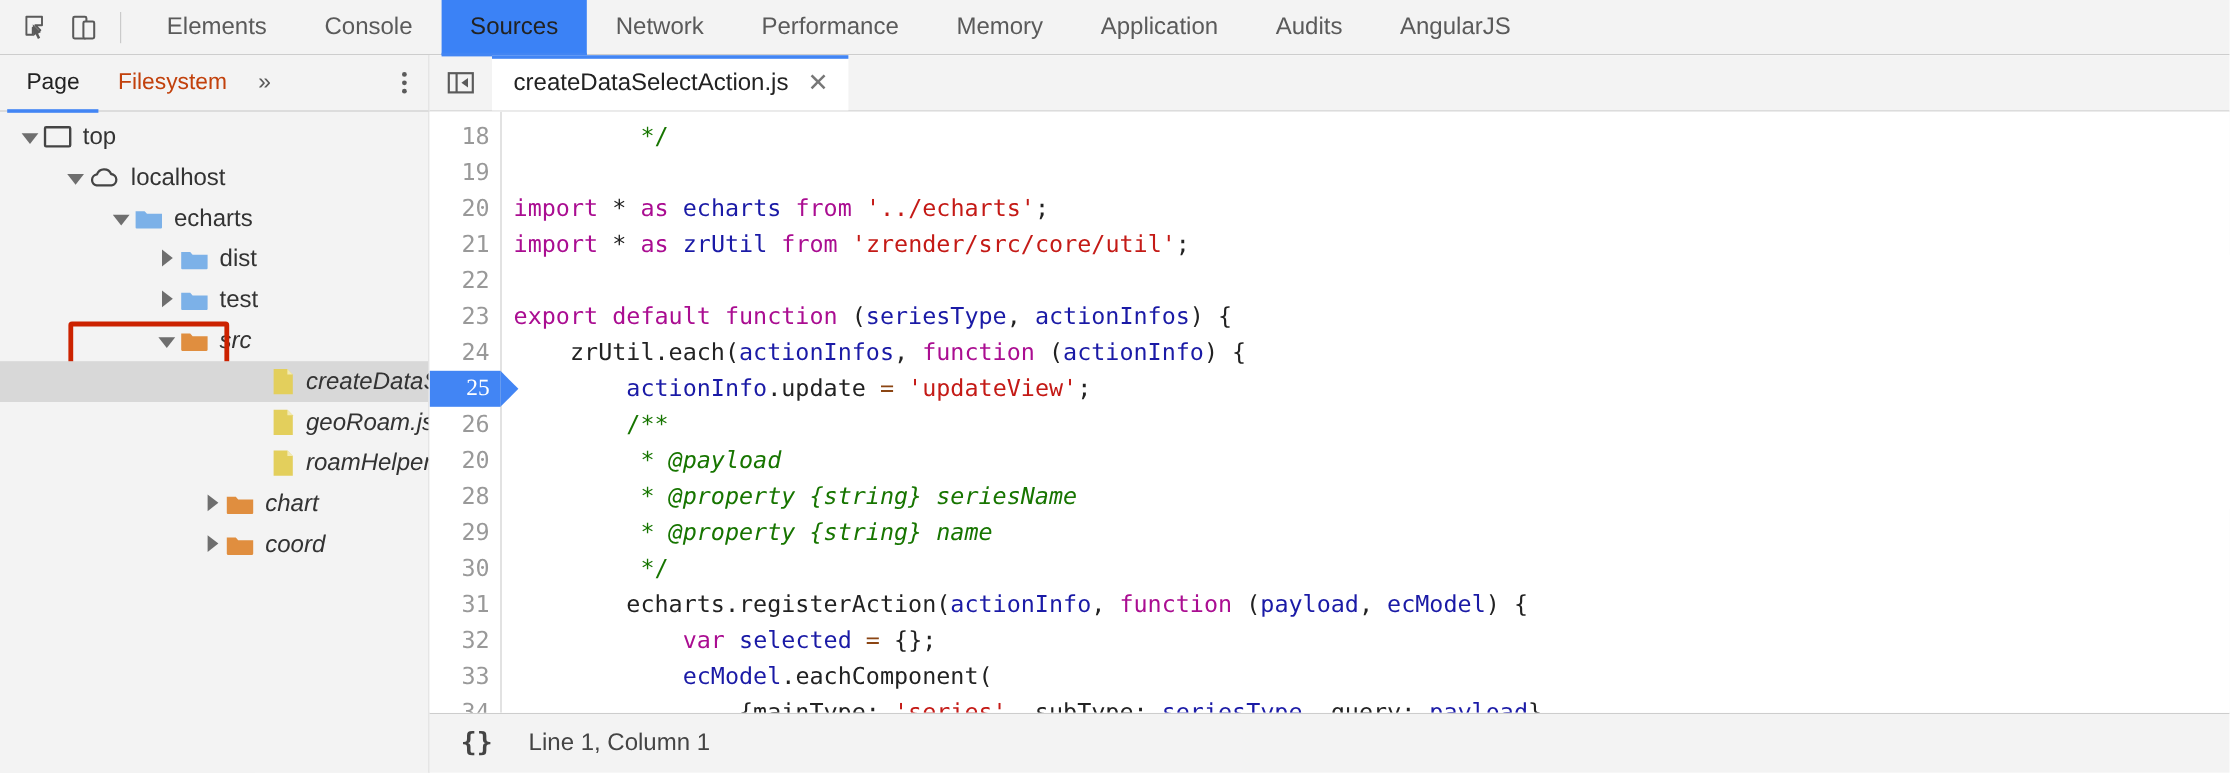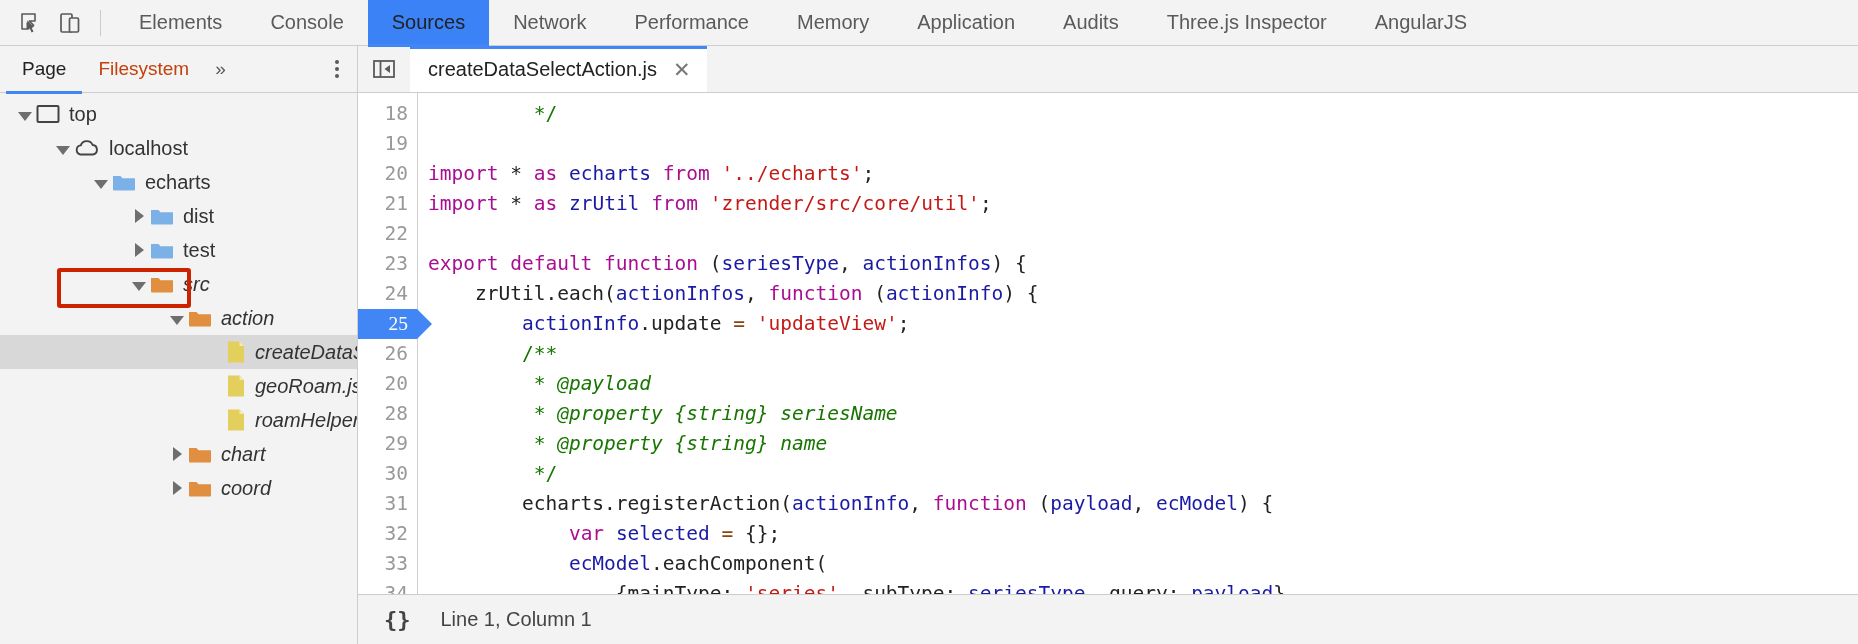--- a/index.html
+++ b/index.html
@@ -295,23 +295,20 @@
         <div class="panel-tab">
           <span>Memory</span>
         </div>
         <div class="panel-tab">
           <span>Application</span>
         </div>
         <div class="panel-tab">
           <span>Audits</span>
         </div>
         <div class="panel-tab">
-          <span>Three.js Inspector</span>
-        </div>
-        <div class="panel-tab">
           <span>AngularJS</span>
         </div>
       </div>
   </div>
 
   <div class="body-row">
 
     <div class="sidebar">
       <div class="nav-tabs">
         <div class="nav-tab selected">
@@ -374,29 +371,20 @@
             <span class="lbl">test</span>
           </div>
           <div class="tree-row boxed" style="padding-left: 128px;">
             <span class="tw"><span class="tri tri-down"></span></span>
             <span class="ico">
               <svg width="24" height="20" viewBox="0 0 24 20">
                 <path d="M1 4 h7.5 l2 2.2 h12.5 v11.3 a0.9 0.9 0 0 1 -0.9 0.9 h-20.2 a0.9 0.9 0 0 1 -0.9 -0.9 z" fill="#e08e3f"></path>
               </svg>
             </span>
             <span class="lbl italic">src</span>
-          </div>
-          <div class="tree-row" style="padding-left: 166px;">
-            <span class="tw"><span class="tri tri-down"></span></span>
-            <span class="ico">
-              <svg width="24" height="20" viewBox="0 0 24 20">
-                <path d="M1 4 h7.5 l2 2.2 h12.5 v11.3 a0.9 0.9 0 0 1 -0.9 0.9 h-20.2 a0.9 0.9 0 0 1 -0.9 -0.9 z" fill="#e08e3f"></path>
-              </svg>
-            </span>
-            <span class="lbl italic">action</span>
           </div>
           <div class="tree-row selected" style="padding-left: 204px;">
             <span class="tw"></span>
             <span class="ico">
               <svg width="20" height="24" viewBox="0 0 20 24">
                 <path d="M2 1.5 h11.5 l4.5 4.6 v16.4 h-16 z" fill="#e3cf5c"></path>
                 <path d="M13.5 1.5 v4.6 h4.5 z" fill="#f2eab5"></path>
               </svg>
             </span>
             <span class="lbl italic">createDataSelectAction.js</span>

